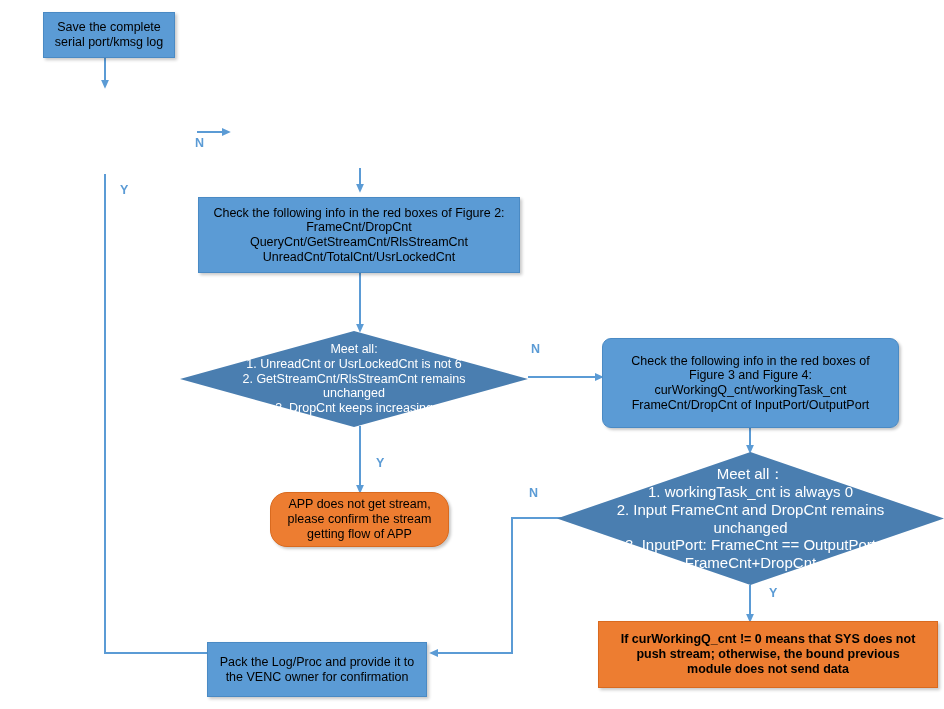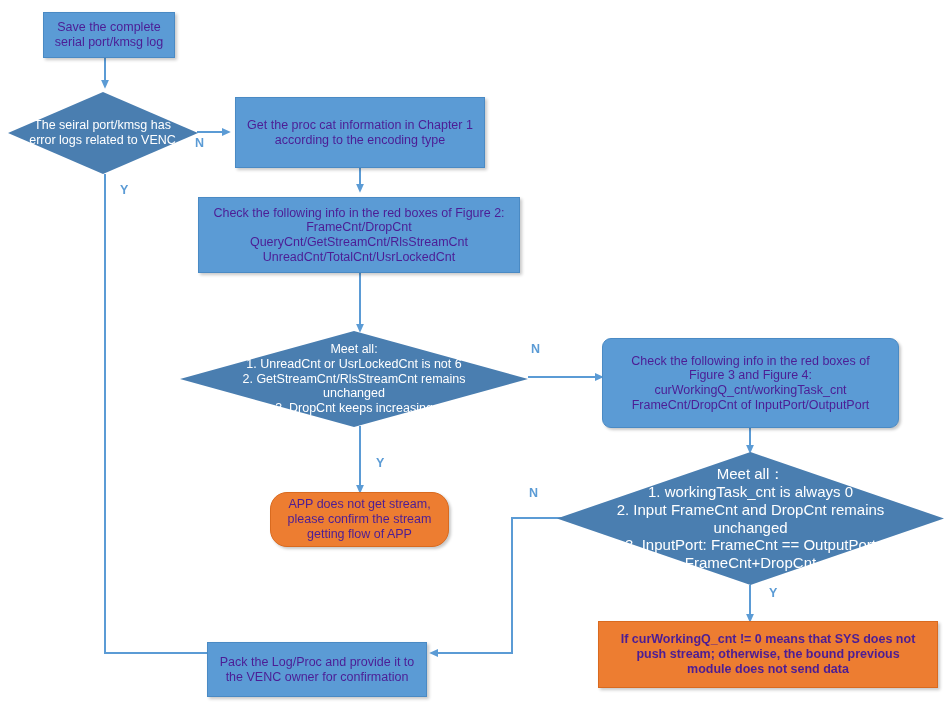--- a/index.html
+++ b/index.html
@@ -15,21 +15,21 @@
     font-family: "Liberation Sans", sans-serif;
     overflow: hidden;
   }
   .node {
     position: absolute;
     box-sizing: border-box;
     display: flex;
     align-items: center;
     justify-content: center;
     text-align: center;
-    color: #4c1d95;
+    color: #000000;
     line-height: 1.18;
     white-space: pre-line;
   }
   .proc {
     background: #5B9BD5;
     border: 1px solid #4A8AC4;
     box-shadow: 2px 2px 3px rgba(0,0,0,0.22);
     padding: 4px 6px;
   }
   .term {
@@ -115,30 +115,21 @@
   <div class="lbl" style="left:195px;  top:136px;">N</div>
   <div class="lbl" style="left:120px;  top:183px;">Y</div>
   <div class="lbl" style="left:531px;  top:342px;">N</div>
   <div class="lbl" style="left:376px;  top:456px;">Y</div>
   <div class="lbl" style="left:529px;  top:486px;">N</div>
   <div class="lbl" style="left:769px;  top:586px;">Y</div>
 
   <div class="node proc" style="left:43px; top:12px; width:132px; height:46px; font-size:12.5px;">Save the complete
 serial port/kmsg log</div>
 
-  <div class="dec-wrap" style="left:8px; top:92px; width:190px; height:82px;">
-    <svg width="190" height="82" viewBox="0 0 190 82">
-      <polygon points="95,0 190,41 95,82 0,41" fill="#4A7EB0"></polygon>
-    </svg>
-    <div class="dec-text" style="font-size:12.5px; width:215px; left:-13px;">The seiral port/kmsg has
-error logs related to VENC</div>
-  </div>
 
-  <div class="node proc" style="left:235px; top:97px; width:250px; height:71px; font-size:12.5px;">Get the proc cat information in Chapter 1
-according to the encoding type</div>
 
   <div class="node proc" style="left:198px; top:197px; width:322px; height:76px; font-size:12.5px;">Check the following info in the red boxes of Figure 2:
 FrameCnt/DropCnt
 QueryCnt/GetStreamCnt/RlsStreamCnt
 UnreadCnt/TotalCnt/UsrLockedCnt</div>
 
   <div class="dec-wrap" style="left:180px; top:331px; width:348px; height:96px;">
     <svg width="348" height="96" viewBox="0 0 348 96">
       <polygon points="174,0 348,48 174,96 0,48" fill="#4A7EB0"></polygon>
     </svg>

